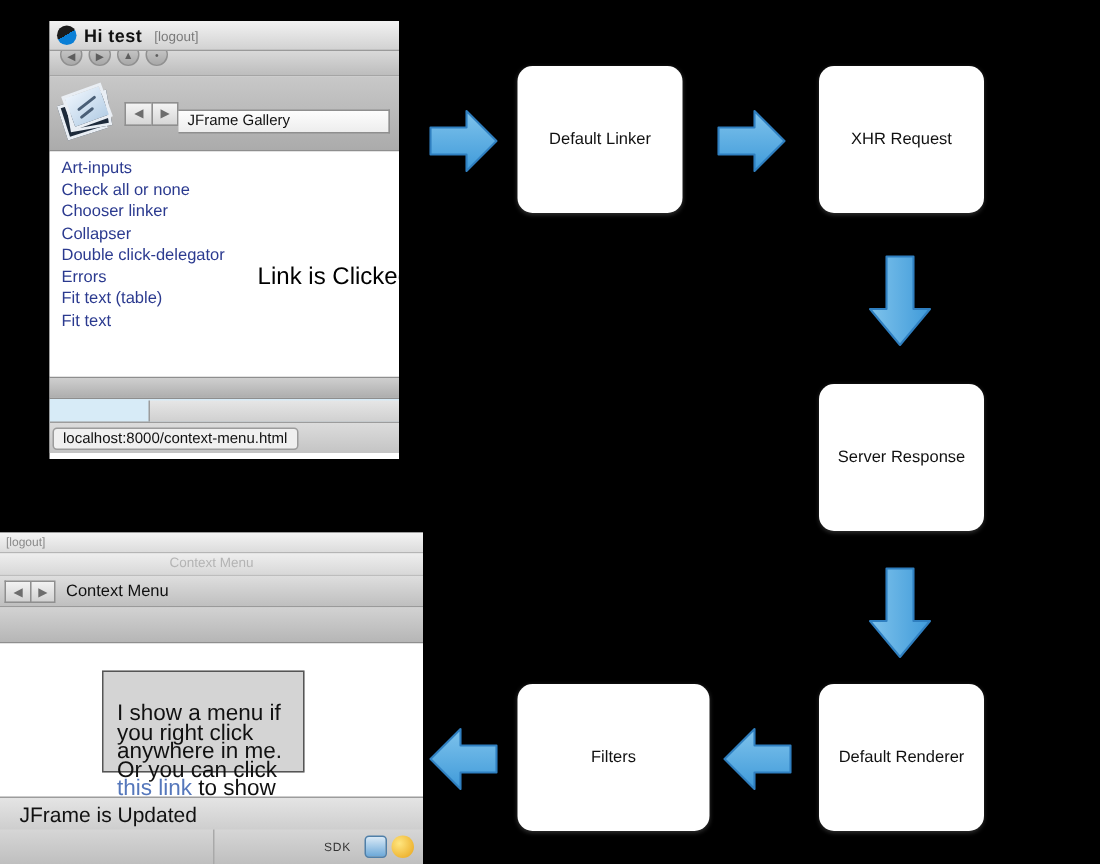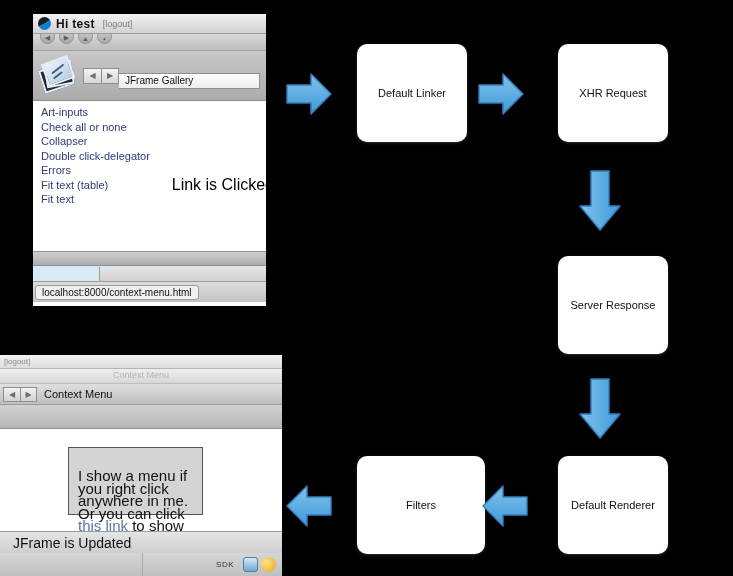--- a/index.html
+++ b/index.html
@@ -114,21 +114,21 @@
       border:1px solid #4f7fa8;box-sizing:border-box;}
   .dockicon.yellow{background:radial-gradient(circle at 35% 35%,#ffe680,#e8a317);
       border-radius:50%;}
   .bw-sepline{position:absolute;left:142px;top:198px;bottom:0;width:1px;background:#a9a9a9;}
   .bw-whitecap{position:absolute;left:0;top:165px;width:70px;height:12px;background:#fff;}
 
   
   .node{position:absolute;background:#fff;border-radius:10px;
       display:flex;align-items:center;justify-content:center;
       font-size:11px;color:#111;text-align:center;
-      box-shadow:0 1px 3px rgba(255,255,255,.18);margin-left:12px;}
+      box-shadow:0 1px 3px rgba(255,255,255,.18);}
   .arrow{position:absolute;}
   .arrow svg{display:block;}
 </style>
 </head>
 <body>
 
 <div id="top-window" class="abs">
 
   <div class="tw-titlebar">
     <div class="tw-logo"></div>
@@ -164,20 +164,21 @@
       <div class="navbtn back">◀</div>
       <div class="navbtn fwd">▶</div>
       <div class="addr">JFrame Gallery</div>
     </div>
   </div>
 
   <div class="tw-content">
     <div class="link-list">
       <a>Art-inputs</a>
       <a>Check all or none</a>
+      <a>Chooser linker</a>
       <a>Collapser</a>
       <a>Double click-delegator</a>
       <a>Errors</a>
       <a>Fit text (table)</a>
       <a>Fit text</a>
     </div>
     <div class="clicked-banner">Link is Clicked</div>
   </div>
 
   <div class="tw-splitter"></div>

